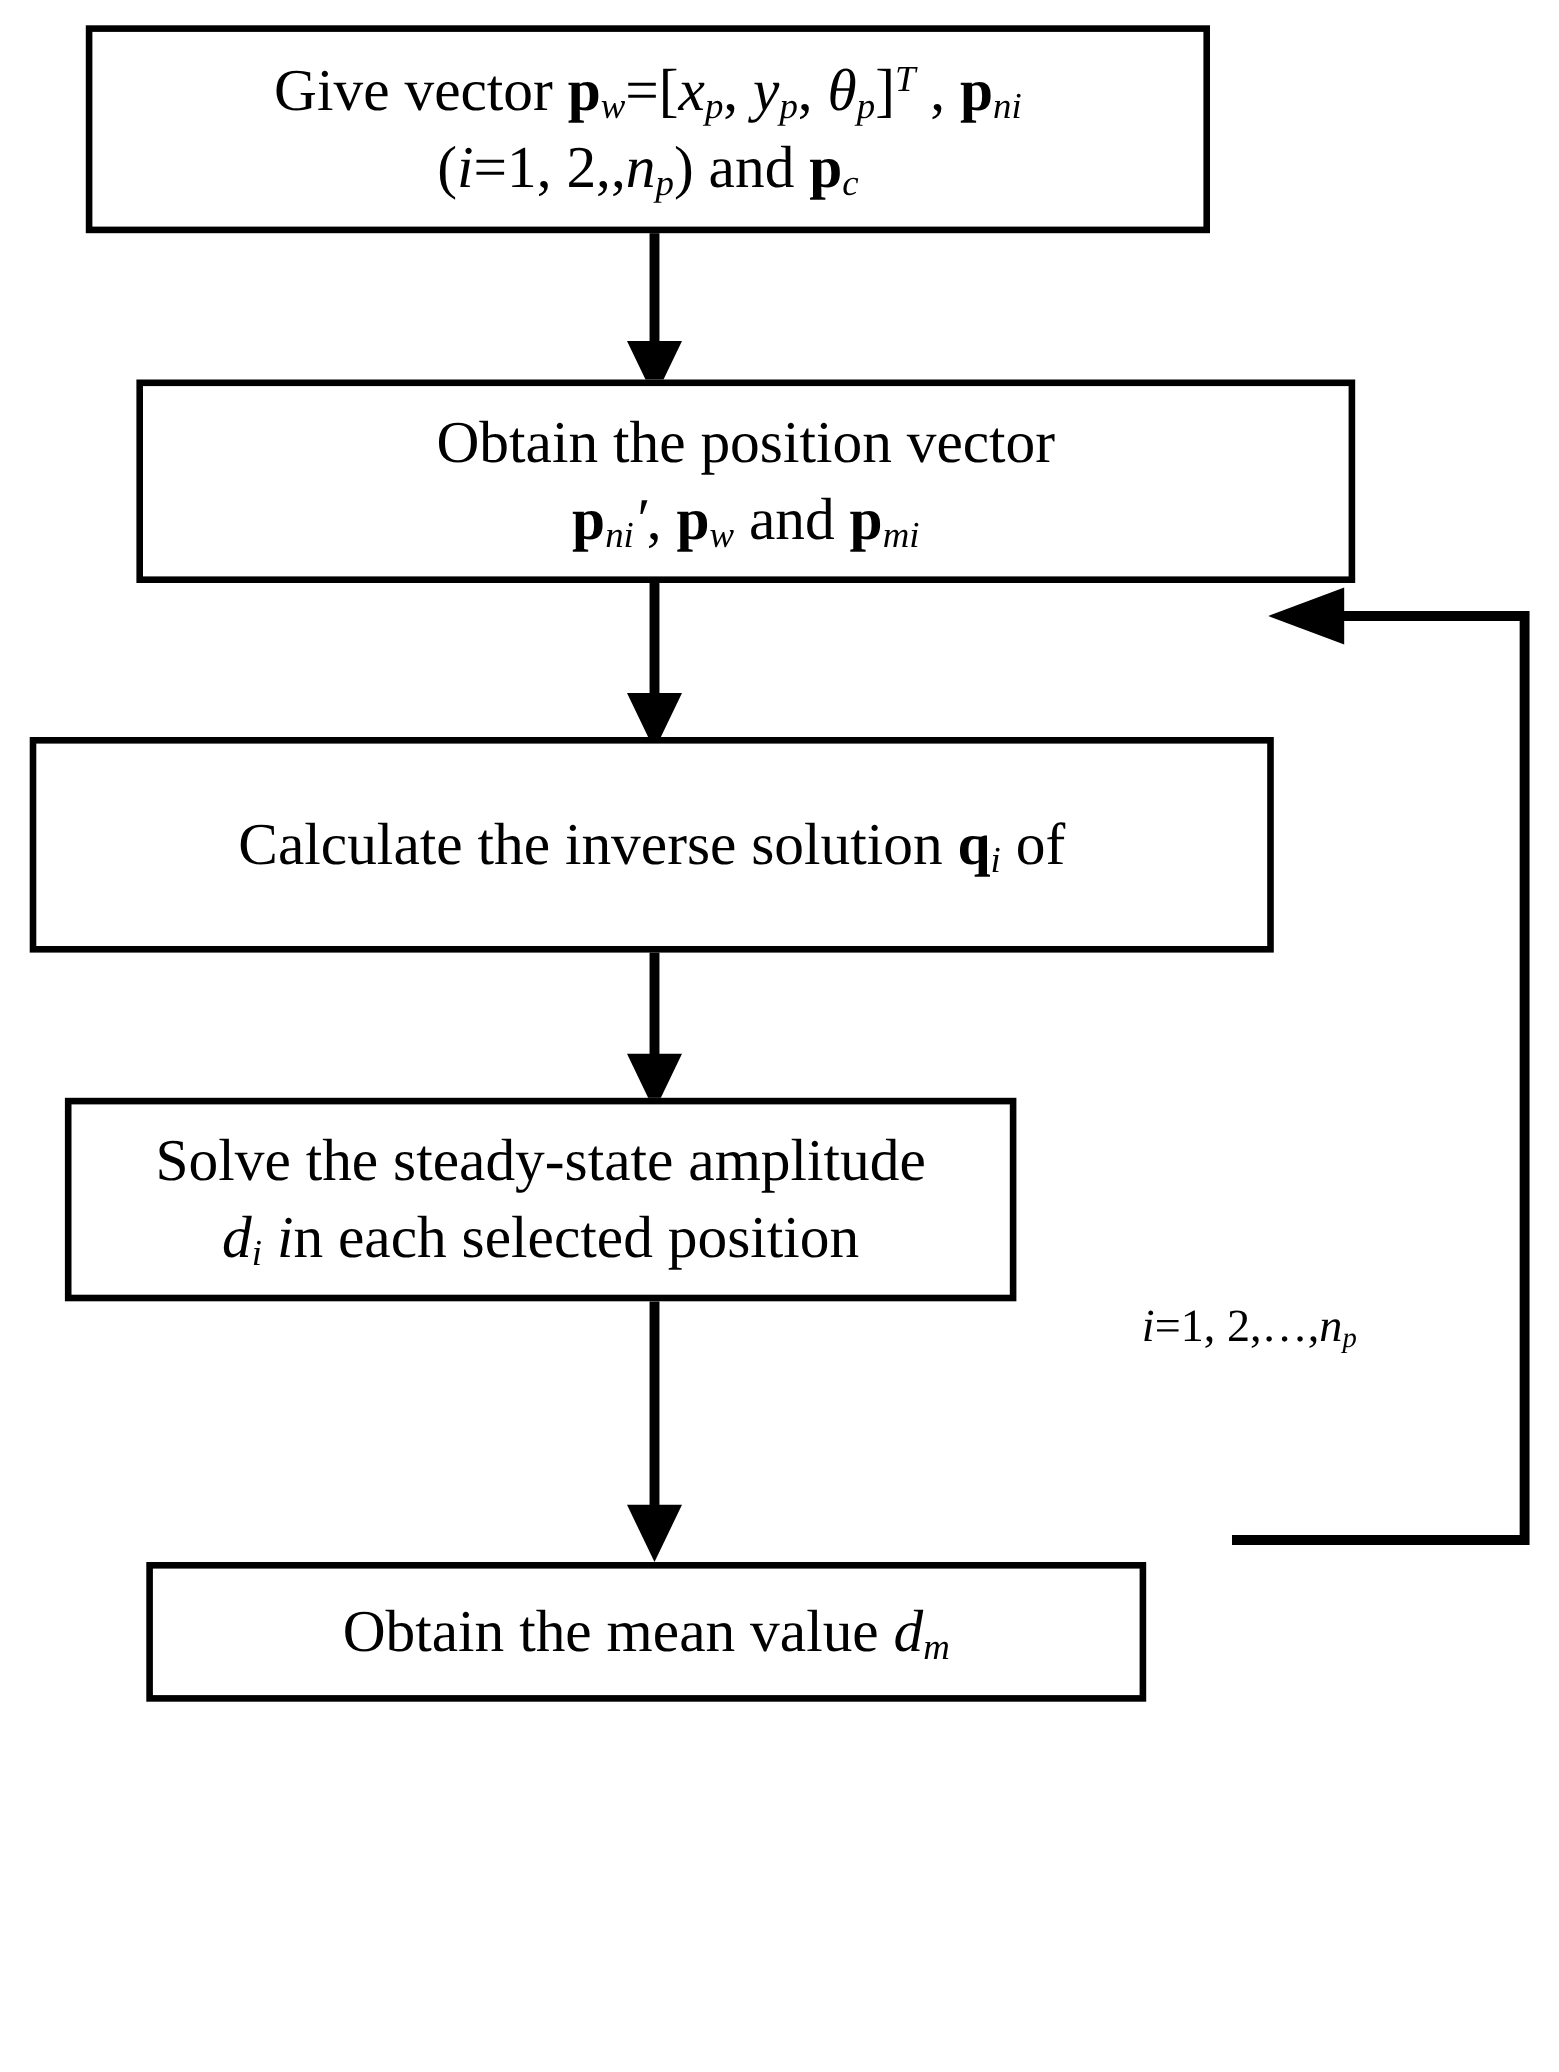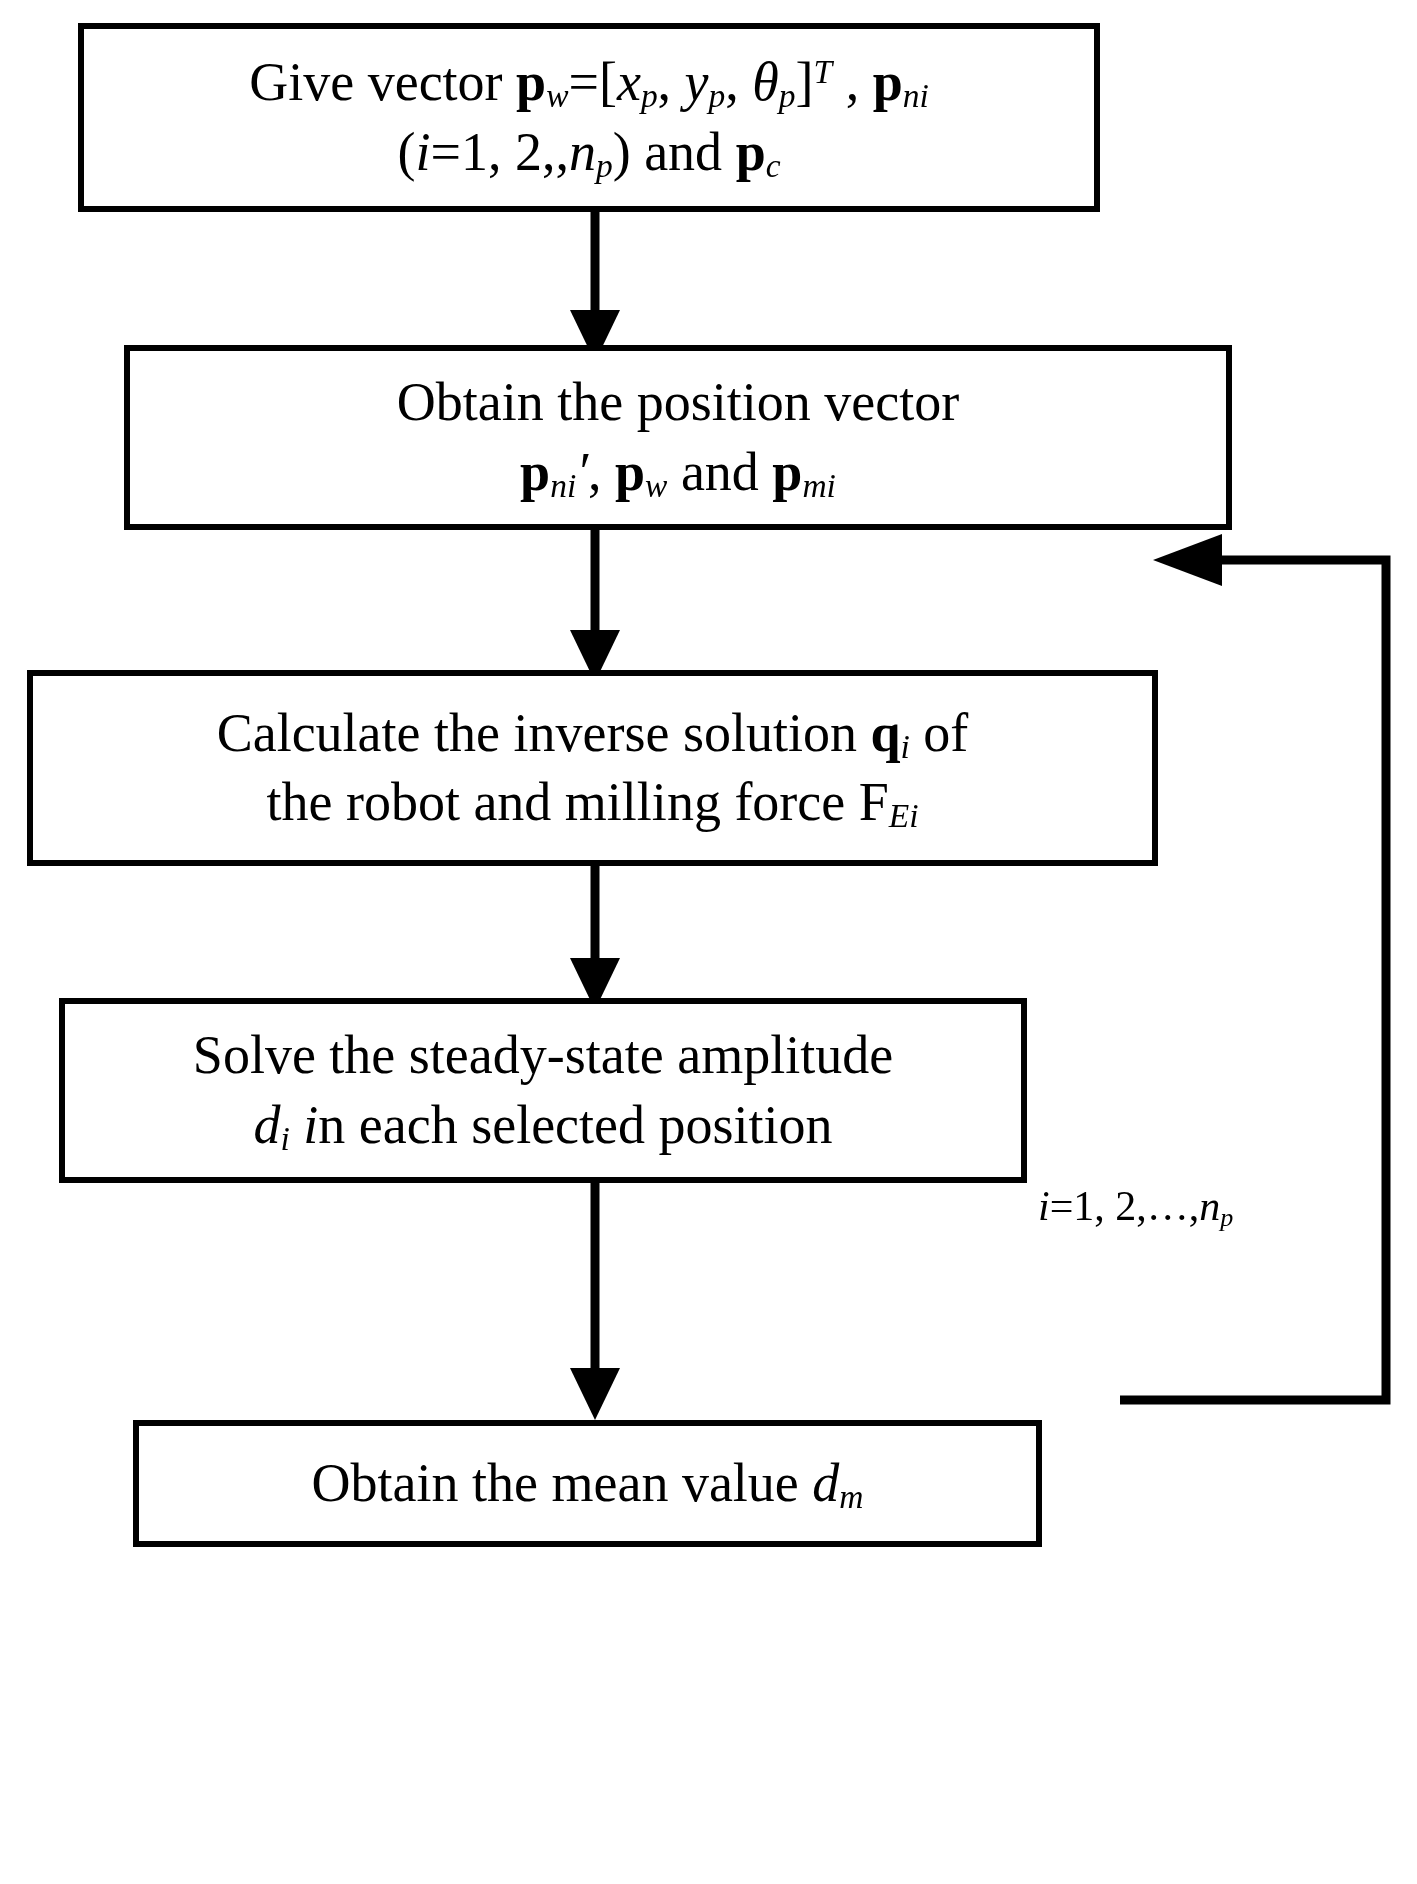--- a/index.html
+++ b/index.html
@@ -109,24 +109,23 @@
     <div class="ln">(<span class="it">i</span>=1,&nbsp;2,,<span class="it">n</span><sub>p</sub>)&nbsp;and&nbsp;<span class="vec">p</span><sub>c</sub></div>
   </div>
 
   <div class="node" style="left:124px; top:345px; width:1108px; height:185px;">
     <div class="ln">Obtain&nbsp;the&nbsp;position&nbsp;vector</div>
     <div class="ln"><span class="vec">p</span><sub>ni</sub><span class="prime">′</span>,&nbsp;<span class="vec">p</span><sub>w</sub>&nbsp;and&nbsp;<span class="vec">p</span><sub>mi</sub></div>
   </div>
 
   <div class="node" style="left:27px; top:670px; width:1131px; height:196px;">
     <div class="ln">Calculate&nbsp;the&nbsp;inverse&nbsp;solution&nbsp;<span class="vec">q</span><sub>i</sub>&nbsp;of</div>
-    <div class="ln">the&nbsp;robot&nbsp;and&nbsp;milling&nbsp;force&nbsp;F<sub>Ei</sub></div>
   </div>
 
-  <div class="node" style="left:59px; top:998px; width:968px; height:185px;">
+  <div class="node" style="left:59px; top:998px; width:865px; height:185px;">
     <div class="ln">Solve&nbsp;the&nbsp;steady-state&nbsp;amplitude</div>
     <div class="ln"><span class="it">d</span><sub>i</sub>&nbsp;<span class="it">i</span>n&nbsp;each&nbsp;selected&nbsp;position</div>
   </div>
 
   <div class="node" style="left:133px; top:1420px; width:909px; height:127px;">
     <div class="ln">Obtain&nbsp;the&nbsp;mean&nbsp;value&nbsp;<span class="it">d</span><sub>m</sub></div>
   </div>
 
   <div class="loop-label" style="left:1038px; top:1182px;"><span class="it">i</span>=1,&nbsp;2,…,<span class="it">n</span><sub>p</sub></div>
 

